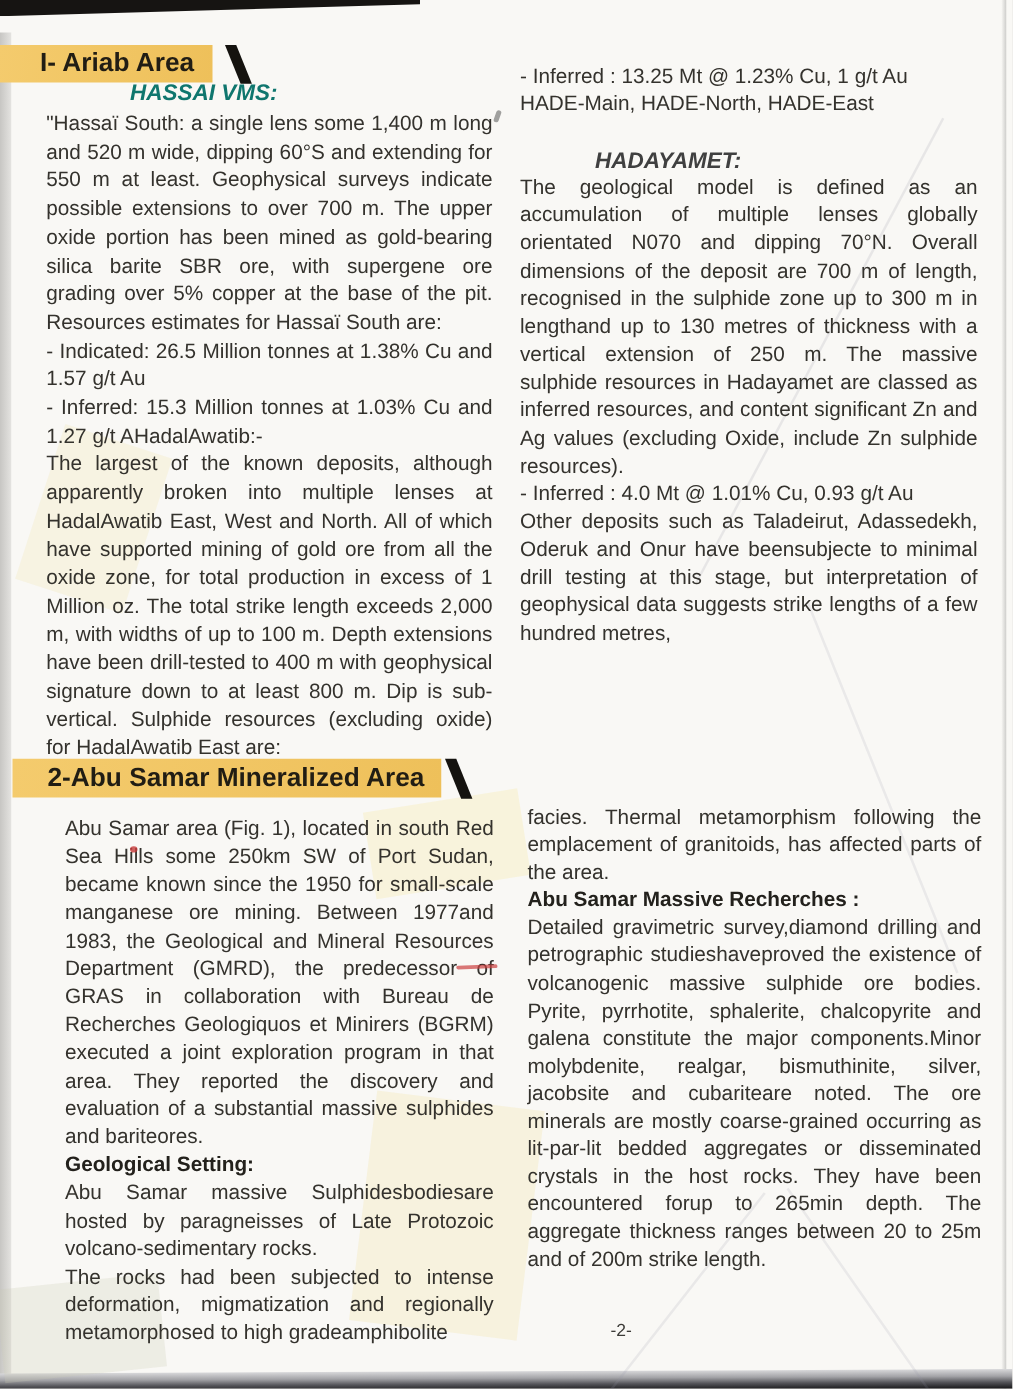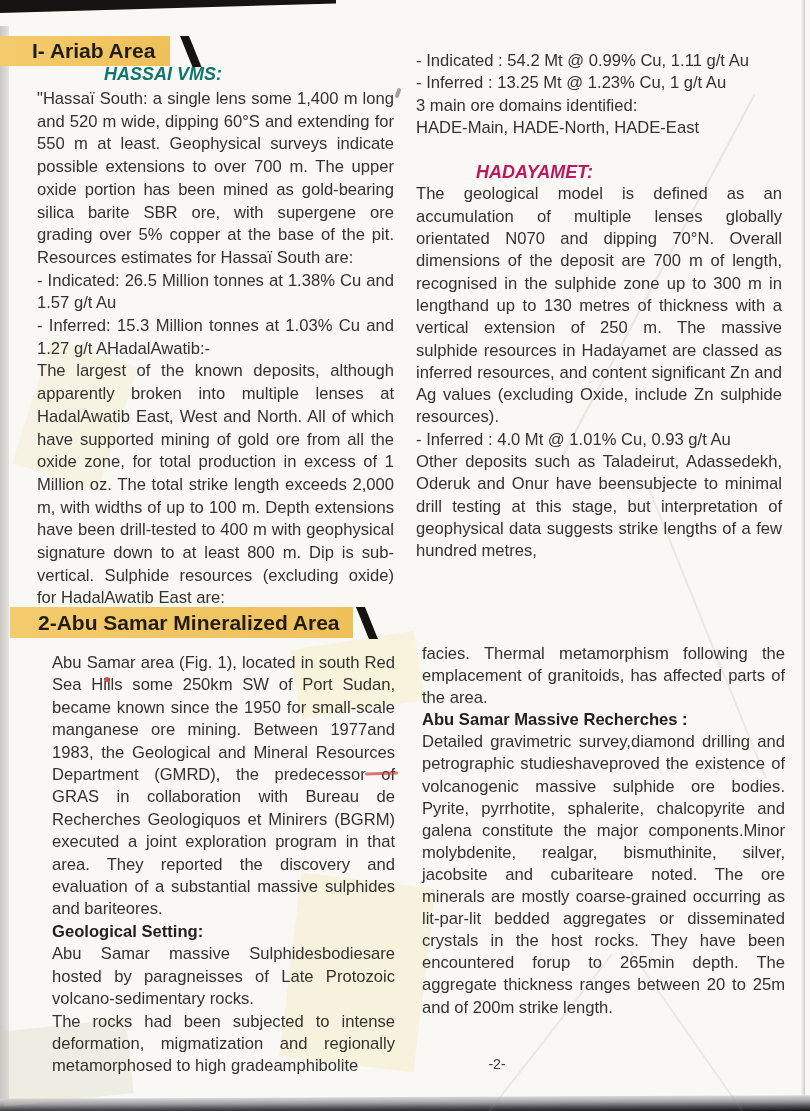--- a/index.html
+++ b/index.html
@@ -50,21 +50,21 @@
   
   .h-ital { position:absolute; font-weight:bold; font-style:italic; font-size:18px; color:#0f766e; }
   .h1-hassai { left:104px; top:64px; }
   
   .col { position:absolute; text-align:justify; font-size:16.6px; }
   .col p { margin:0; padding:0; text-align:justify; }
   #s1-left  { left:37px;  top:88px;  width:357px; line-height:22.7px; }
   #s1-right { left:416px; top:50px;  width:366px; line-height:22.3px; }
   #s2-left  { left:52px;  top:652px; width:343px; line-height:22.4px; }
   #s2-right { left:422px; top:643px; width:363px; line-height:22.1px; }
-  .inline-head { font-weight:bold; font-style:italic; font-size:18px; color:#be185d;
+  .inline-head { font-weight:bold; font-style:italic; font-size:18px; color:#404040;
                  text-align:left !important; margin-top:22px !important; margin-left:60px !important; }
   .bold-line { font-weight:bold; text-align:left !important; color:#23211c; }
   .page-num { position:absolute; left:465px; top:1056px; width:64px; text-align:center;
               font-size:14px; color:#3c3b37; }
 </style>
 </head>
 <body>
 
 <div class="page">
 
@@ -90,23 +90,21 @@
   <div class="h-ital h1-hassai">HASSAI VMS:</div>
 
   <div class="col" id="s1-left">
     <p>"Hassaï South: a single lens some 1,400 m long and 520 m wide, dipping 60°S and extending for 550 m at least. Geophysical surveys indicate possible extensions to over 700 m. The upper oxide portion has been mined as gold-bearing silica barite SBR ore, with supergene ore grading over 5% copper at the base of the pit. Resources estimates for Hassaï South are:</p>
     <p>- Indicated: 26.5 Million tonnes at 1.38% Cu and 1.57 g/t Au</p>
     <p>- Inferred: 15.3 Million tonnes at 1.03% Cu and 1.27 g/t AHadalAwatib:-</p>
     <p>The largest of the known deposits, although apparently broken into multiple lenses at HadalAwatib East, West and North. All of which have supported mining of gold ore from all the oxide zone, for total production in excess of 1 Million oz. The total strike length exceeds 2,000 m, with widths of up to 100 m. Depth extensions have been drill-tested to 400 m with geophysical signature down to at least 800 m. Dip is sub-vertical. Sulphide resources (excluding oxide) for HadalAwatib East are:</p>
   </div>
 
   <div class="col" id="s1-right">
-    <p>- Indicated : 54.2 Mt @ 0.99% Cu, 1.11 g/t Au</p>
     <p>- Inferred : 13.25 Mt @ 1.23% Cu, 1 g/t Au</p>
-    <p>3 main ore domains identified:</p>
     <p>HADE-Main, HADE-North, HADE-East</p>
     <p class="inline-head">HADAYAMET:</p>
     <p>The geological model is defined as an accumulation of multiple lenses globally orientated N070 and dipping 70°N. Overall dimensions of the deposit are 700 m of length, recognised in the sulphide zone up to 300 m in lengthand up to 130 metres of thickness with a vertical extension of 250 m. The massive sulphide resources in Hadayamet are classed as inferred resources, and content significant Zn and Ag values (excluding Oxide, include Zn sulphide resources).</p>
     <p>- Inferred : 4.0 Mt @ 1.01% Cu, 0.93 g/t Au</p>
     <p>Other deposits such as Taladeirut, Adassedekh, Oderuk and Onur have beensubjecte to minimal drill testing at this stage, but interpretation of geophysical data suggests strike lengths of a few hundred metres,</p>
   </div>
 
   <div class="band band2">
     <span>2-Abu Samar Mineralized Area</span>
   </div>

